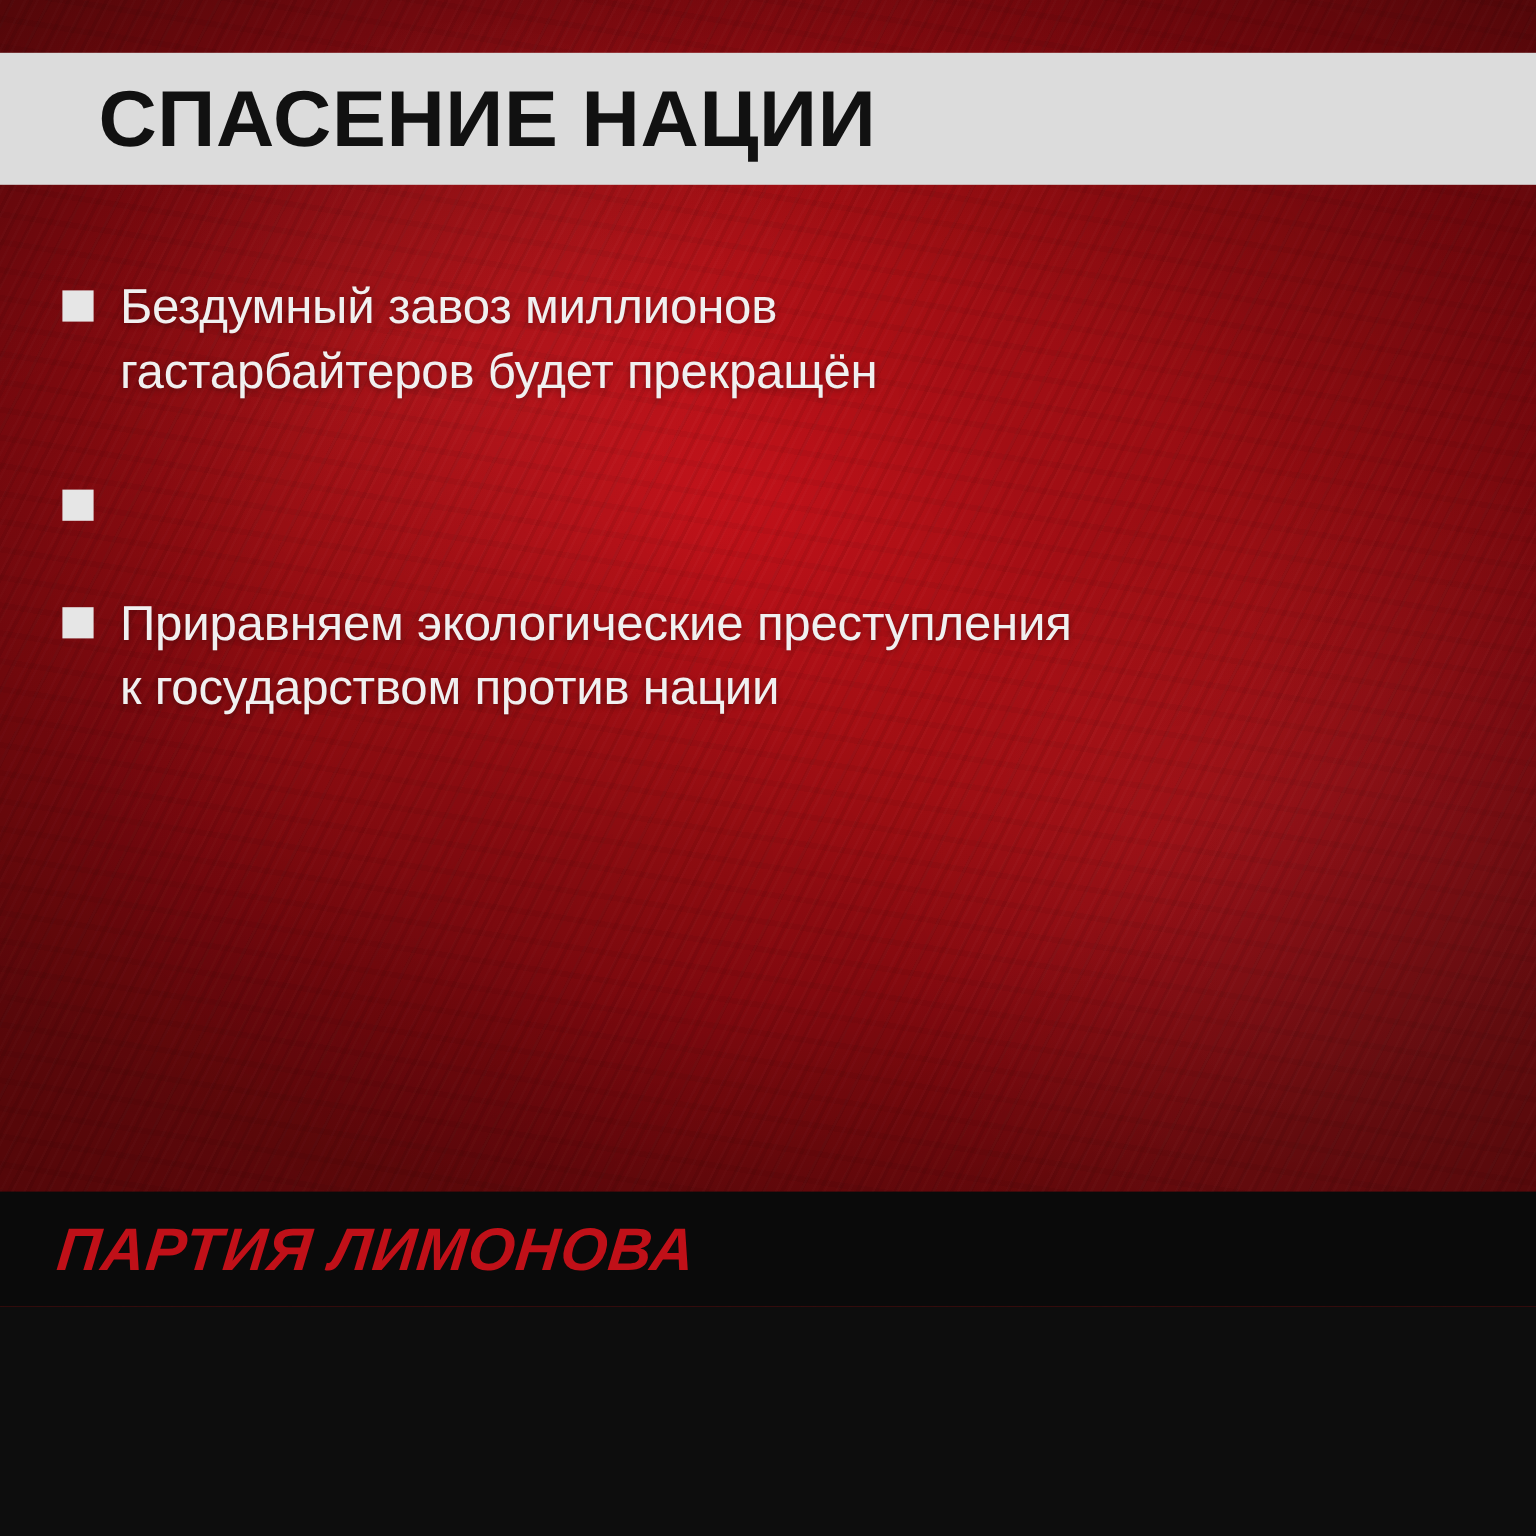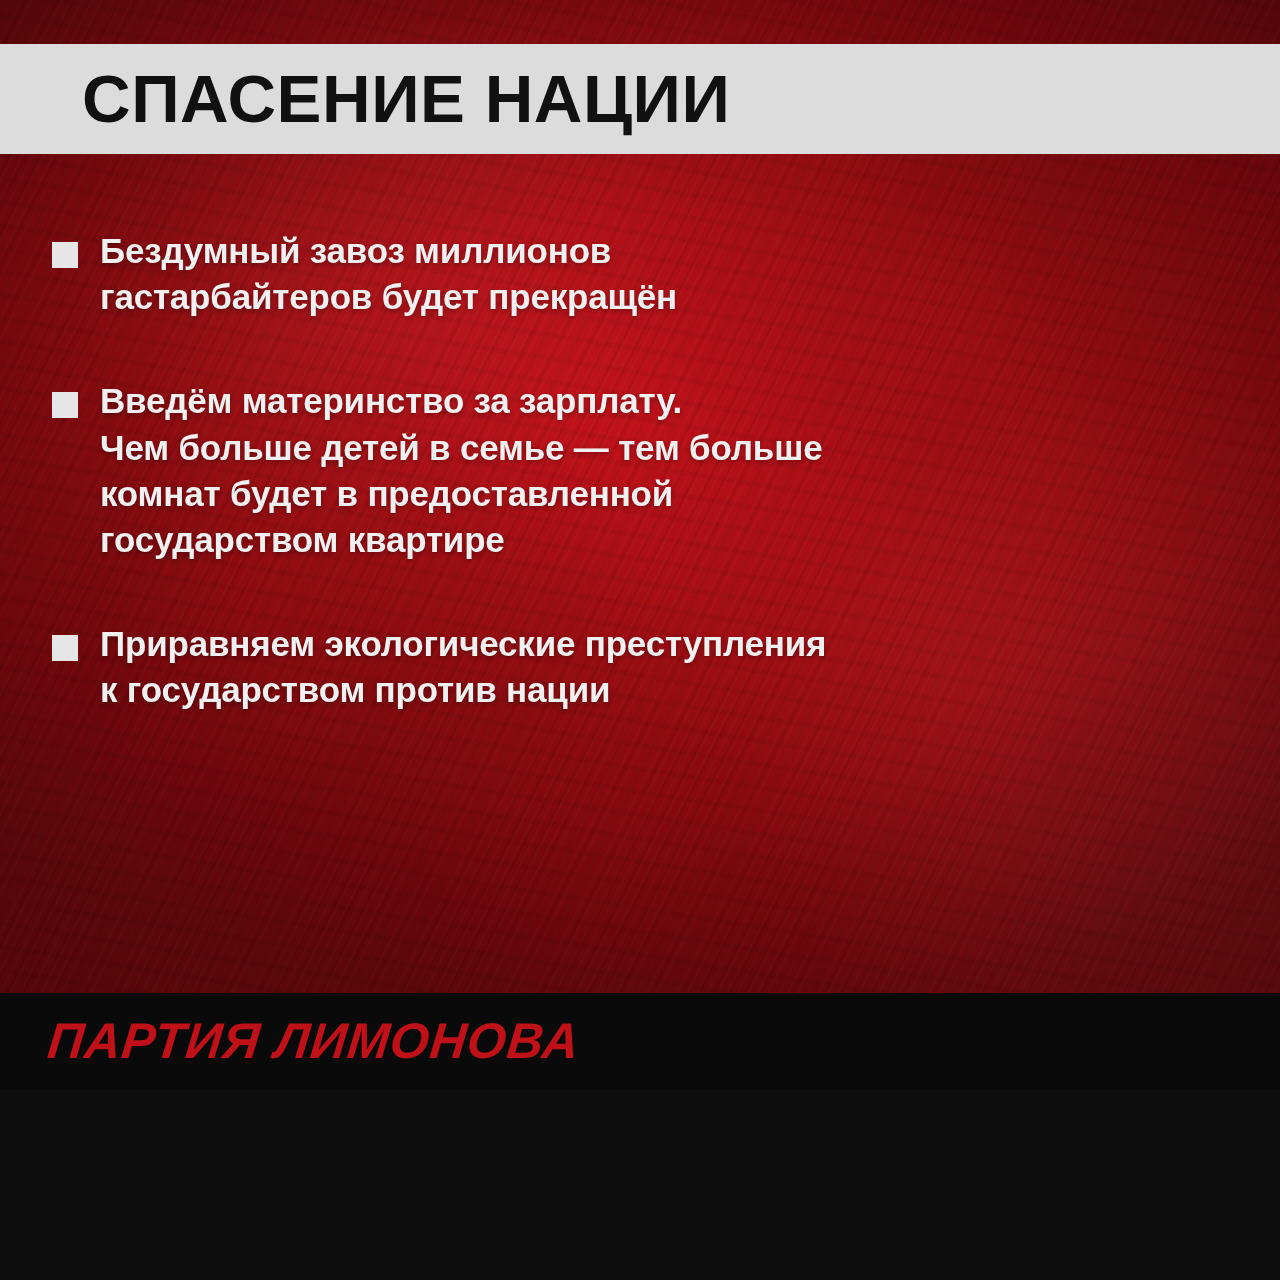--- a/index.html
+++ b/index.html
@@ -87,23 +87,23 @@
   .bullet-marker {
     flex: 0 0 auto;
     width: 26px;
     height: 26px;
     background: #e6e6e6;
     margin-top: 14px;
     margin-right: 22px;
   }
   .bullet-text {
     color: #f0f0f0;
-    font-size: 35px;
+    font-size: 41px;
     line-height: 1.32;
-    font-weight: 700;
+    font-weight: 400;
     letter-spacing: -0.2px;
     white-space: pre-line;
     font-family: "Liberation Sans", sans-serif;
     text-shadow: 0 2px 5px rgba(0,0,0,0.30);
   }
 
   
   .footer-band {
     position: absolute;
     left: 0;
@@ -142,24 +142,20 @@
   <div class="list">
 
     <div class="bullet-row">
       <span class="bullet-marker"></span>
       <div class="bullet-text">Бездумный завоз миллионов
 гастарбайтеров будет прекращён</div>
     </div>
 
     <div class="bullet-row">
       <span class="bullet-marker"></span>
-      <div class="bullet-text">Введём материнство за зарплату.
-Чем больше детей в семье — тем больше
-комнат будет в предоставленной
-государством квартире</div>
     </div>
 
     <div class="bullet-row">
       <span class="bullet-marker"></span>
       <div class="bullet-text">Приравняем экологические преступления
 к государством против нации</div>
     </div>
 
   </div>
 

